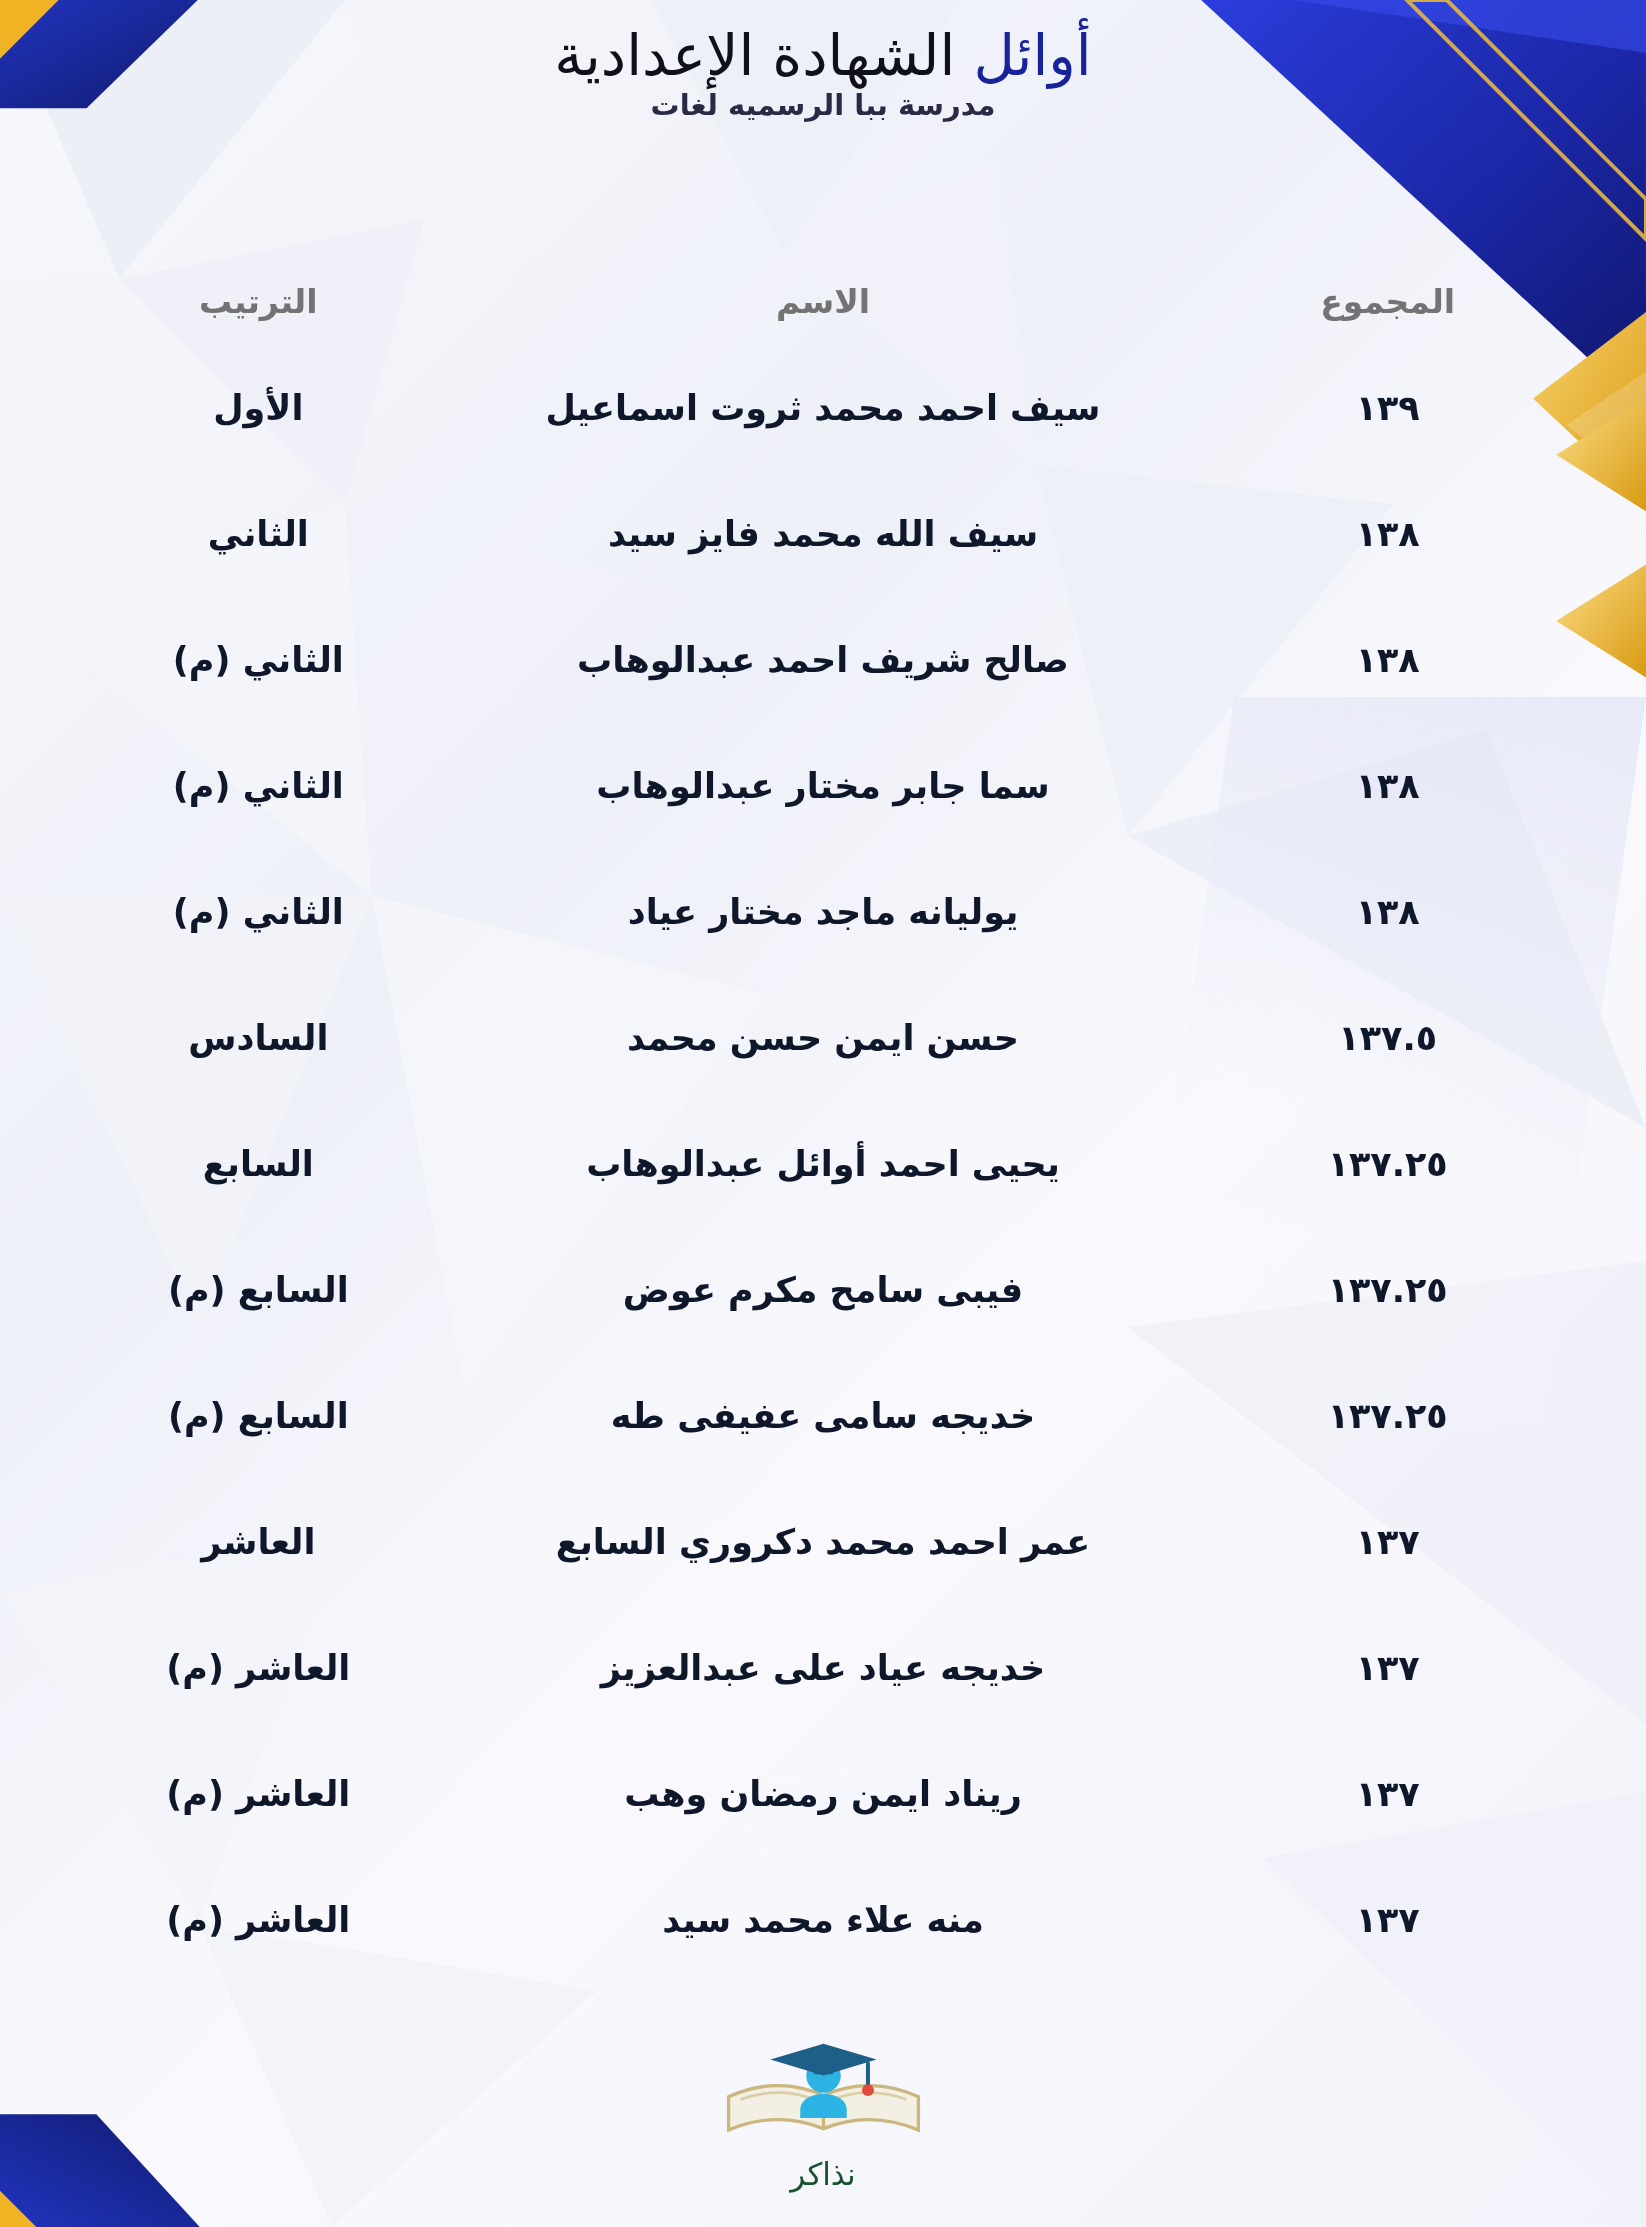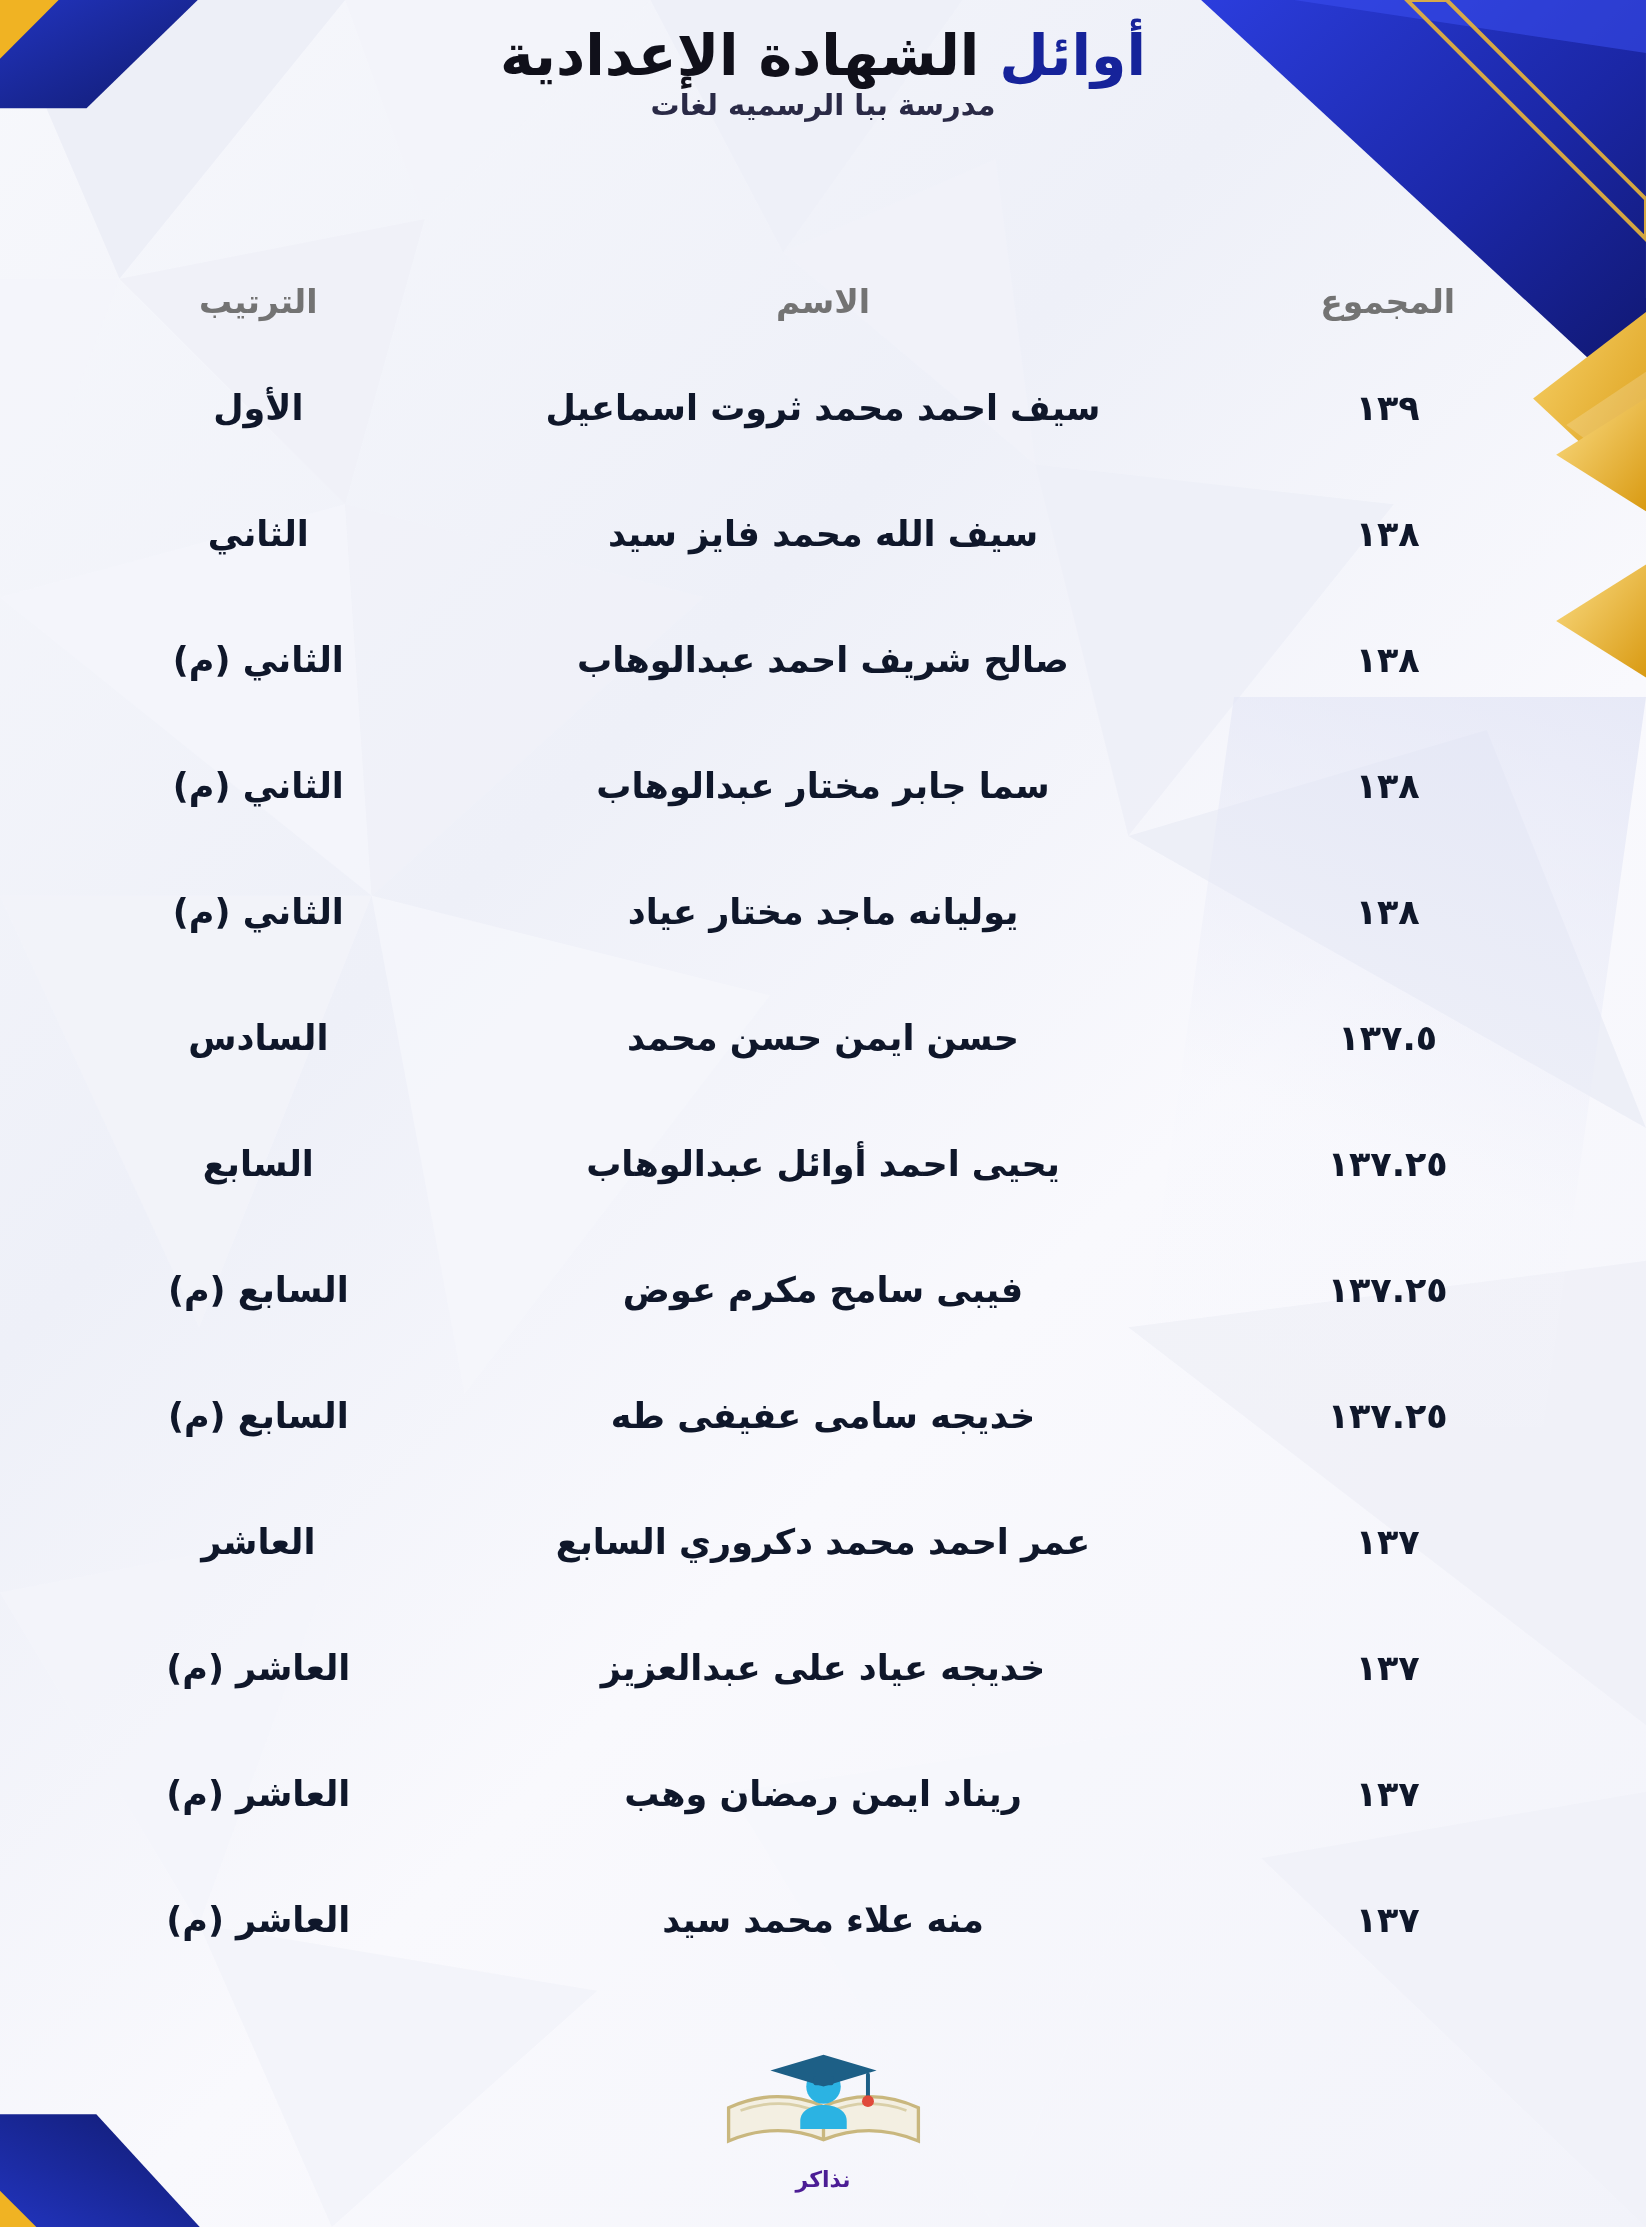--- a/index.html
+++ b/index.html
@@ -46,21 +46,21 @@
 
   
   .header {
     position:absolute; top:0; left:0; right:0;
     text-align:center;
     padding-top:22.6px;
     z-index:5;
   }
   .title {
     font-size: 57px;
-    font-weight: 700;
+    font-weight: 400;
     line-height: 1.15;
     letter-spacing: 0;
     direction: rtl;
   }
   .title .t-blue { color:#16239a; }
   .title .t-dark { color:#10101a; }
   .subtitle {
     font-size: 29px;
     font-weight: 700;
     color: #2a2a46;
@@ -112,23 +112,23 @@
   
   .footer {
     position:absolute;
     bottom: 35px; left: 0; right: 0;
     text-align:center;
     z-index: 7;
   }
   .logo-mark { display:inline-block; }
   .logo-text {
     margin-top: 4px;
-    font-size: 22px;
-    font-weight: 700;
-    color: #4c1d95;
+    font-size: 31px;
+    font-weight: 400;
+    color: #14532d;
     direction: rtl;
   }
 
   
   .sheen {
     position:absolute; top:697px; right:0; width:412px; height:730px;
     background: linear-gradient(200deg, rgba(225,228,245,0.75) 0%, rgba(245,246,252,0.2) 60%, rgba(255,255,255,0) 100%);
     transform: skewX(-8deg);
     transform-origin: top right;
     z-index:1;

